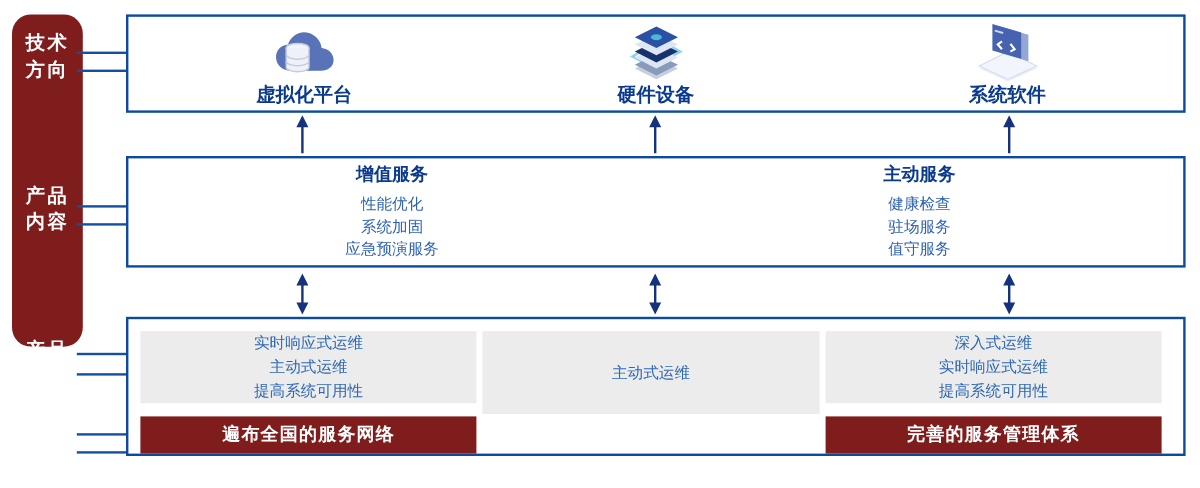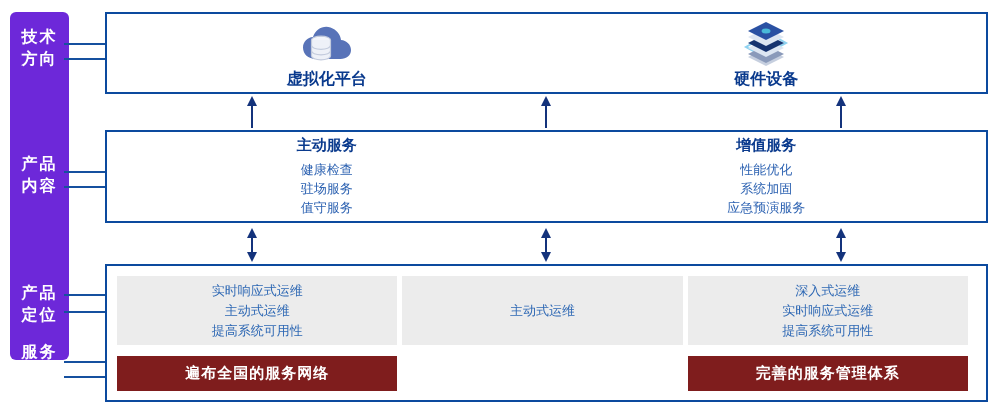--- a/index.html
+++ b/index.html
@@ -2,39 +2,39 @@
 <html><head>
 <meta charset="utf-8">
 <style>
   html,body{margin:0;padding:0;background:#ffffff;}
   .stage{
     position:relative;width:1000px;height:407px;background:#ffffff;
     font-family:"Liberation Sans",sans-serif;overflow:hidden;
   }
   
   .sidebar{
-    position:absolute;left:10px;top:12px;width:59px;height:348px;
-    background:#6d28d9;border-radius:6px;
+    position:absolute;left:10px;top:12px;width:59px;height:277px;
+    background:#7f1d1d;border-radius:16px;
   }
   .side-label{
     position:absolute;left:0;width:100%;height:44px;
     display:flex;flex-direction:column;align-items:center;justify-content:center;
     color:#ffffff;font-weight:bold;font-size:16px;line-height:22px;letter-spacing:2px;
   }
   .connector{
     position:absolute;left:64px;width:44px;height:2px;background:#15509f;
   }
   
   .frame{
     position:absolute;left:105px;width:883px;background:#ffffff;
     border:2px solid #0c4a9e;box-sizing:border-box;
   }
   .frame.row1{top:12px;height:82px;display:flex;}
   .frame.row2{top:130px;height:93px;display:flex;}
-  .frame.row3{top:264px;height:138px;display:flex;gap:5px;padding:10px 18px 0 10px;}
+  .frame.row3{top:264px;height:116px;display:flex;gap:5px;padding:10px 18px 0 10px;}
   .col{
     flex:1;display:flex;flex-direction:column;align-items:center;justify-content:center;
     text-align:center;
   }
   
   .tech-label{font-size:16px;font-weight:bold;color:#0a3a8d;margin-top:1px;}
   .icon-wrap{height:52px;display:flex;align-items:flex-end;justify-content:center;}
   
   .svc-heading{font-size:15px;font-weight:bold;color:#0a3a8d;margin-bottom:5px;}
   .svc-item{font-size:13px;color:#2e63b2;line-height:19px;}
@@ -113,20 +113,34 @@
           <polygon points="27,27 45,36 27,45 9,36" fill="#8a9aba"></polygon>
           <polygon points="27,21 45,30 27,39 9,30" fill="#dde6f2"></polygon>
           <polygon points="27,16 45,25 27,34 9,25" fill="#16336f"></polygon>
           <polygon points="27,10 45,19 27,28 9,19" fill="#dde6f2"></polygon>
           <polygon points="27,4 45,13 27,22 9,13" fill="#2a51a3"></polygon>
           <ellipse cx="27" cy="13" rx="4.5" ry="2.5" fill="#49b9d8"></ellipse>
         </svg>
       </div>
       <div class="tech-label">硬件设备</div>
     </div>
+    <div class="col">
+      <div class="icon-wrap">
+        <svg width="56" height="50" viewBox="0 0 56 50">
+          <polygon points="28,27 52,39 28,50 4,39" fill="#e9eef7"></polygon>
+          <polygon points="28,25 52,37 28,48 4,37" fill="#f2f5fb" stroke="#d5ddee" stroke-width="1"></polygon>
+          <polygon points="21,4 45,11 45,33 21,26" fill="#93a7d4"></polygon>
+          <polygon points="15,2 39,9 39,31 15,24" fill="#4762ae"></polygon>
+          <line x1="17" y1="7.5" x2="24" y2="9.5" stroke="#cdd8ef" stroke-width="1.6"></line>
+          <path d="M23 16.5 l-3.5 2.5 l3.5 4" fill="none" stroke="#ffffff" stroke-width="1.8"></path>
+          <path d="M30 18.5 l3.5 4.5 l-3.5 2" fill="none" stroke="#ffffff" stroke-width="1.8"></path>
+        </svg>
+      </div>
+      <div class="tech-label">系统软件</div>
+    </div>
   </div>
 
   <div class="arrow-row a1">
     <div class="arrow-cell">
       <svg width="12" height="32" viewBox="0 0 12 32">
           <line x1="6" y1="32" x2="6" y2="8" stroke="#14337c" stroke-width="2"></line>
           <polygon points="6,0 11,10 1,10" fill="#14337c"></polygon>
         </svg>
     </div>
     <div class="arrow-cell">
@@ -137,31 +151,31 @@
     </div>
     <div class="arrow-cell">
       <svg width="12" height="32" viewBox="0 0 12 32">
           <line x1="6" y1="32" x2="6" y2="8" stroke="#14337c" stroke-width="2"></line>
           <polygon points="6,0 11,10 1,10" fill="#14337c"></polygon>
         </svg>
     </div>
   </div>
 
   <div class="frame row2">
+    <div class="col">
+      <div class="svc-heading">增值服务</div>
+      <div class="svc-item">性能优化</div>
+      <div class="svc-item">系统加固</div>
+      <div class="svc-item">应急预演服务</div>
+    </div>
     <div class="col">
       <div class="svc-heading">主动服务</div>
       <div class="svc-item">健康检查</div>
       <div class="svc-item">驻场服务</div>
       <div class="svc-item">值守服务</div>
-    </div>
-    <div class="col">
-      <div class="svc-heading">增值服务</div>
-      <div class="svc-item">性能优化</div>
-      <div class="svc-item">系统加固</div>
-      <div class="svc-item">应急预演服务</div>
     </div>
   </div>
 
   <div class="arrow-row a2">
     <div class="arrow-cell">
       <svg width="12" height="34" viewBox="0 0 12 34">
           <line x1="6" y1="8" x2="6" y2="26" stroke="#14337c" stroke-width="2"></line>
           <polygon points="6,0 11,10 1,10" fill="#14337c"></polygon>
           <polygon points="6,34 11,24 1,24" fill="#14337c"></polygon>
         </svg>

